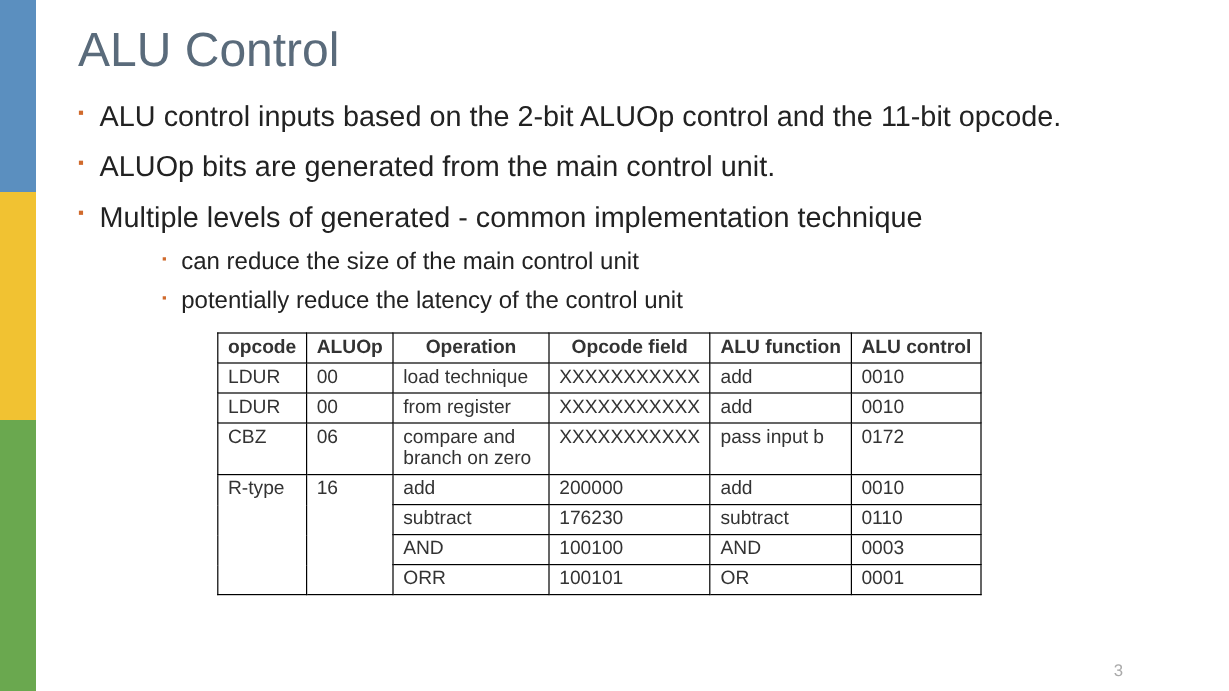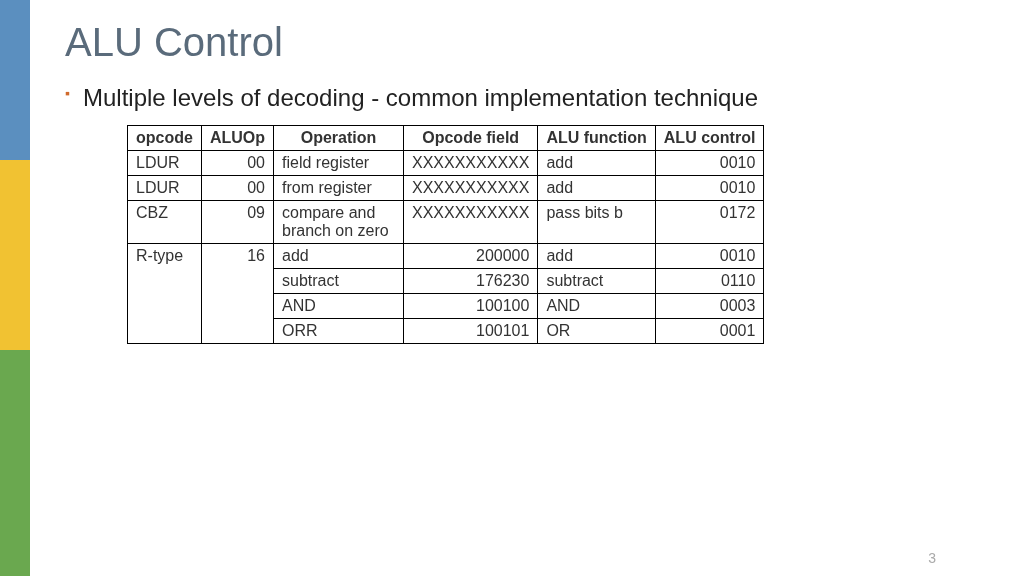--- a/index.html
+++ b/index.html
@@ -10,77 +10,83 @@
   .stripe-yellow { top: 160px; height: 190px; background: #f1c232; }
   .stripe-green  { top: 350px; height: 226px; background: #6aa84f; }
   .content { position: absolute; left: 65px; top: 20px; right: 30px; }
   h1 { font-size: 40px; font-weight: 400; color: #5a6b7b; margin-bottom: 18px; }
   ul.main { list-style: none; }
   ul.main > li { position: relative; padding-left: 18px; font-size: 24px; line-height: 1.25; margin-bottom: 12px; color: #222; }
   ul.main > li::before { content: "\25AA"; position: absolute; left: 0; top: 2px; font-size: 14px; color: #d06a2c; }
   ul.sub { list-style: none; margin-top: 8px; margin-left: 52px; }
   ul.sub > li { position: relative; padding-left: 16px; font-size: 20px; line-height: 1.35; margin-bottom: 6px; color: #222; }
   ul.sub > li::before { content: "\25AA"; position: absolute; left: 0; top: 4px; font-size: 11px; color: #d06a2c; }
-  table { border-collapse: collapse; margin-top: 10px; margin-left: 62px; font-size: 16px; border-radius: 19px; }
+  table { border-collapse: collapse; margin-top: 10px; margin-left: 116px; font-size: 16px; border-radius: 19px; }
   th, td { border: 1px solid #000; padding: 3px 8px; vertical-align: top; }
   th { font-weight: 700; text-align: center; }
-  td.center { text-align: right; }
+  td.center { text-align: left; }
   .pgnum { position: absolute; right: 16px; bottom: 10px; font-size: 14px; color: #aaa; }
 </style>
 </head>
 <body>
 
 <div class="slide">
   <div class="stripe stripe-blue"></div>
   <div class="stripe stripe-yellow"></div>
   <div class="stripe stripe-green"></div>
 
   <div class="content">
     <h1>ALU Control</h1>
 
     <ul class="main">
+      <li>ALU control inputs based on the 2-bit ALUOp control and the 11-bit opcode.</li>
+      <li>ALUOp bits are generated from the main control unit.</li>
       <li>
-        <span>Multiple levels of decoding - common implementation technique</span>
+        <span>Multiple levels of generated - common implementation technique</span>
+        <ul class="sub">
+          <li>can reduce the size of the main control unit</li>
+          <li>potentially reduce the latency of the control unit</li>
+        </ul>
       </li>
     </ul>
 
     <table>
       <thead>
         <tr>
           <th>opcode</th>
           <th>ALUOp</th>
           <th>Operation</th>
           <th>Opcode field</th>
           <th>ALU function</th>
           <th>ALU control</th>
         </tr>
       </thead>
       <tbody>
         <tr>
           <td>LDUR</td>
           <td class="center">00</td>
-          <td>field register</td>
+          <td>load technique</td>
           <td>XXXXXXXXXXX</td>
           <td>add</td>
           <td class="center">0010</td>
         </tr>
         <tr>
           <td>LDUR</td>
           <td class="center">00</td>
           <td>from register</td>
           <td>XXXXXXXXXXX</td>
           <td>add</td>
           <td class="center">0010</td>
         </tr>
         <tr>
           <td>CBZ</td>
-          <td class="center">09</td>
+          <td class="center">06</td>
           <td style="max-width:130px">compare and branch on zero</td>
           <td>XXXXXXXXXXX</td>
-          <td>pass bits b</td>
+          <td>pass input b</td>
           <td class="center">0172</td>
         </tr>
         <tr>
           <td rowspan="4">R-type</td>
           <td rowspan="4" class="center">16</td>
           <td>add</td>
           <td class="center">200000</td>
           <td>add</td>
           <td class="center">0010</td>
         </tr>

